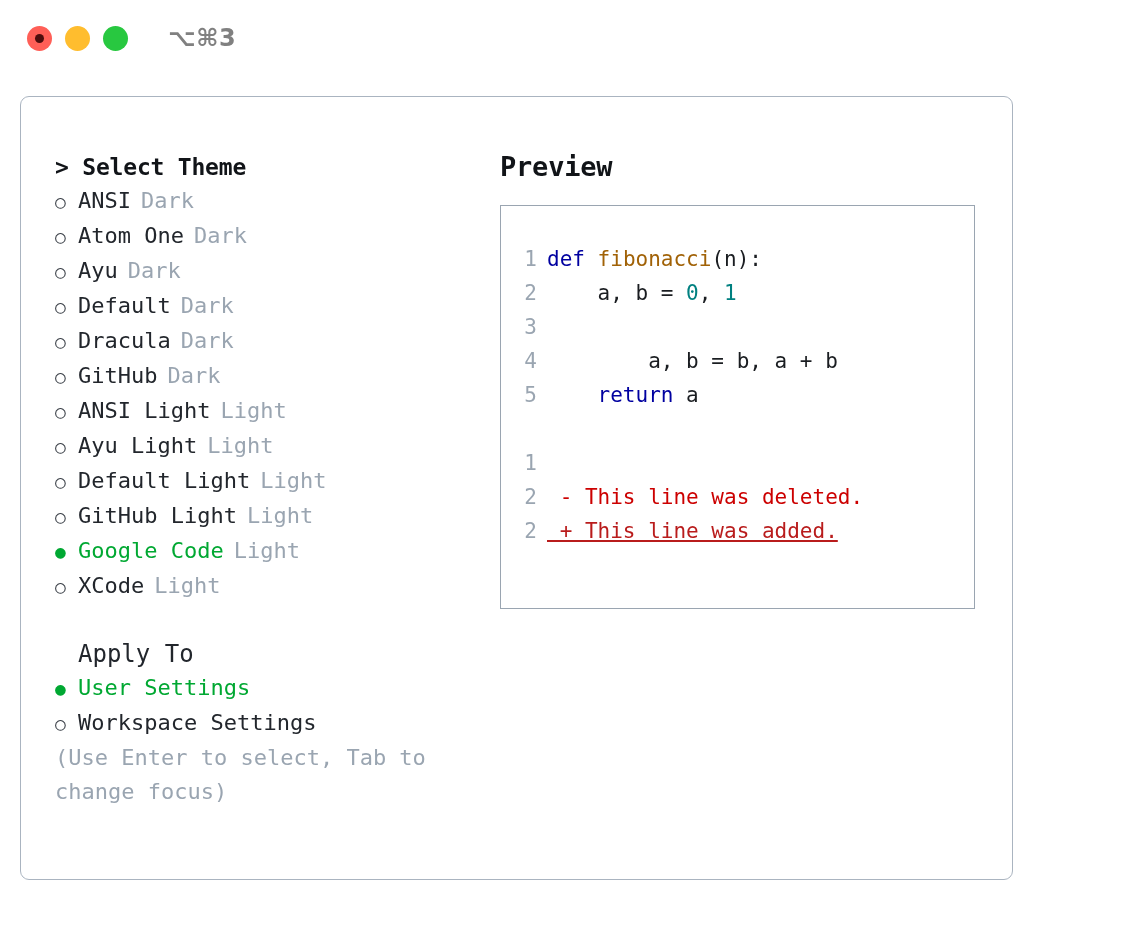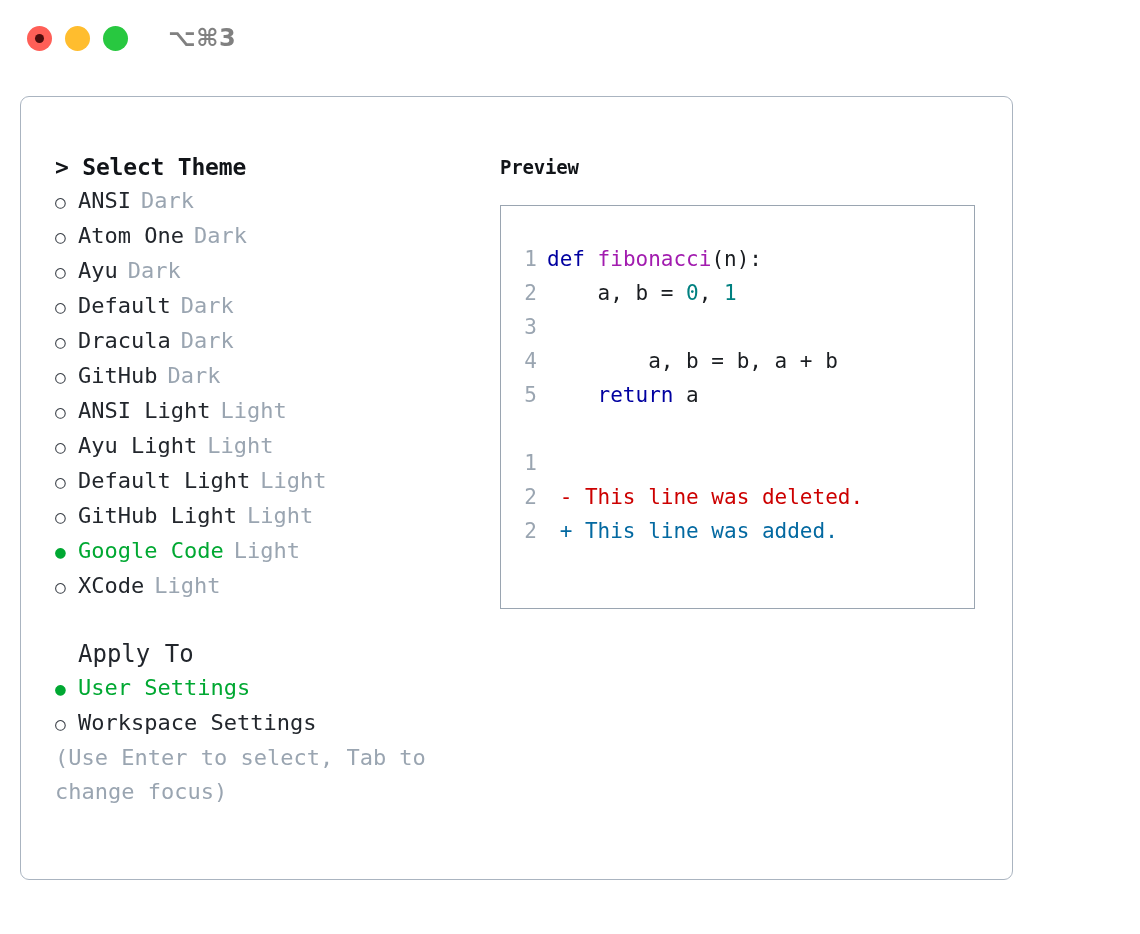--- a/index.html
+++ b/index.html
@@ -148,21 +148,21 @@
   }
 
   
   #right-col {
     position: absolute;
     left: 479px;
     top: 53px;
     width: 495px;
   }
   #preview-header {
-    font-size: 19px;
+    font-size: 27px;
     font-weight: 700;
     color: #111418;
     line-height: 34px;
     letter-spacing: -0.2px;
   }
   #preview-box {
     margin-top: 21px;
     width: 475px;
     height: 404px;
     border: 1.6px solid #9aa5b1;
@@ -182,28 +182,28 @@
     text-align: right;
     color: #9aa5b1;
     padding-right: 10px;
     box-sizing: border-box;
   }
   .code-text { color: #22262c; }
   .blank-gap { height: 34px; }
 
   
   .tok-kw   { color: #0000a0; }
-  .tok-fn   { color: #a21caf; }
+  .tok-fn   { color: #a16207; }
   .tok-num  { color: #008080; }
   .tok-plain{ color: #1a1d21; }
 
   
   .diff-ctx .code-text { color: #808a94; }
   .diff-del .code-text { color: #cc0000; }
-  .diff-add .code-text { color: #0369a1; }
+  .diff-add .code-text { color: #b91c1c; text-decoration: underline; }
 
   
   #corner-notch {
     position: absolute;
     right: 0; bottom: 0;
     width: 16px; height: 16px;
     background: #ffffff;
   }
 </style>
 </head>

